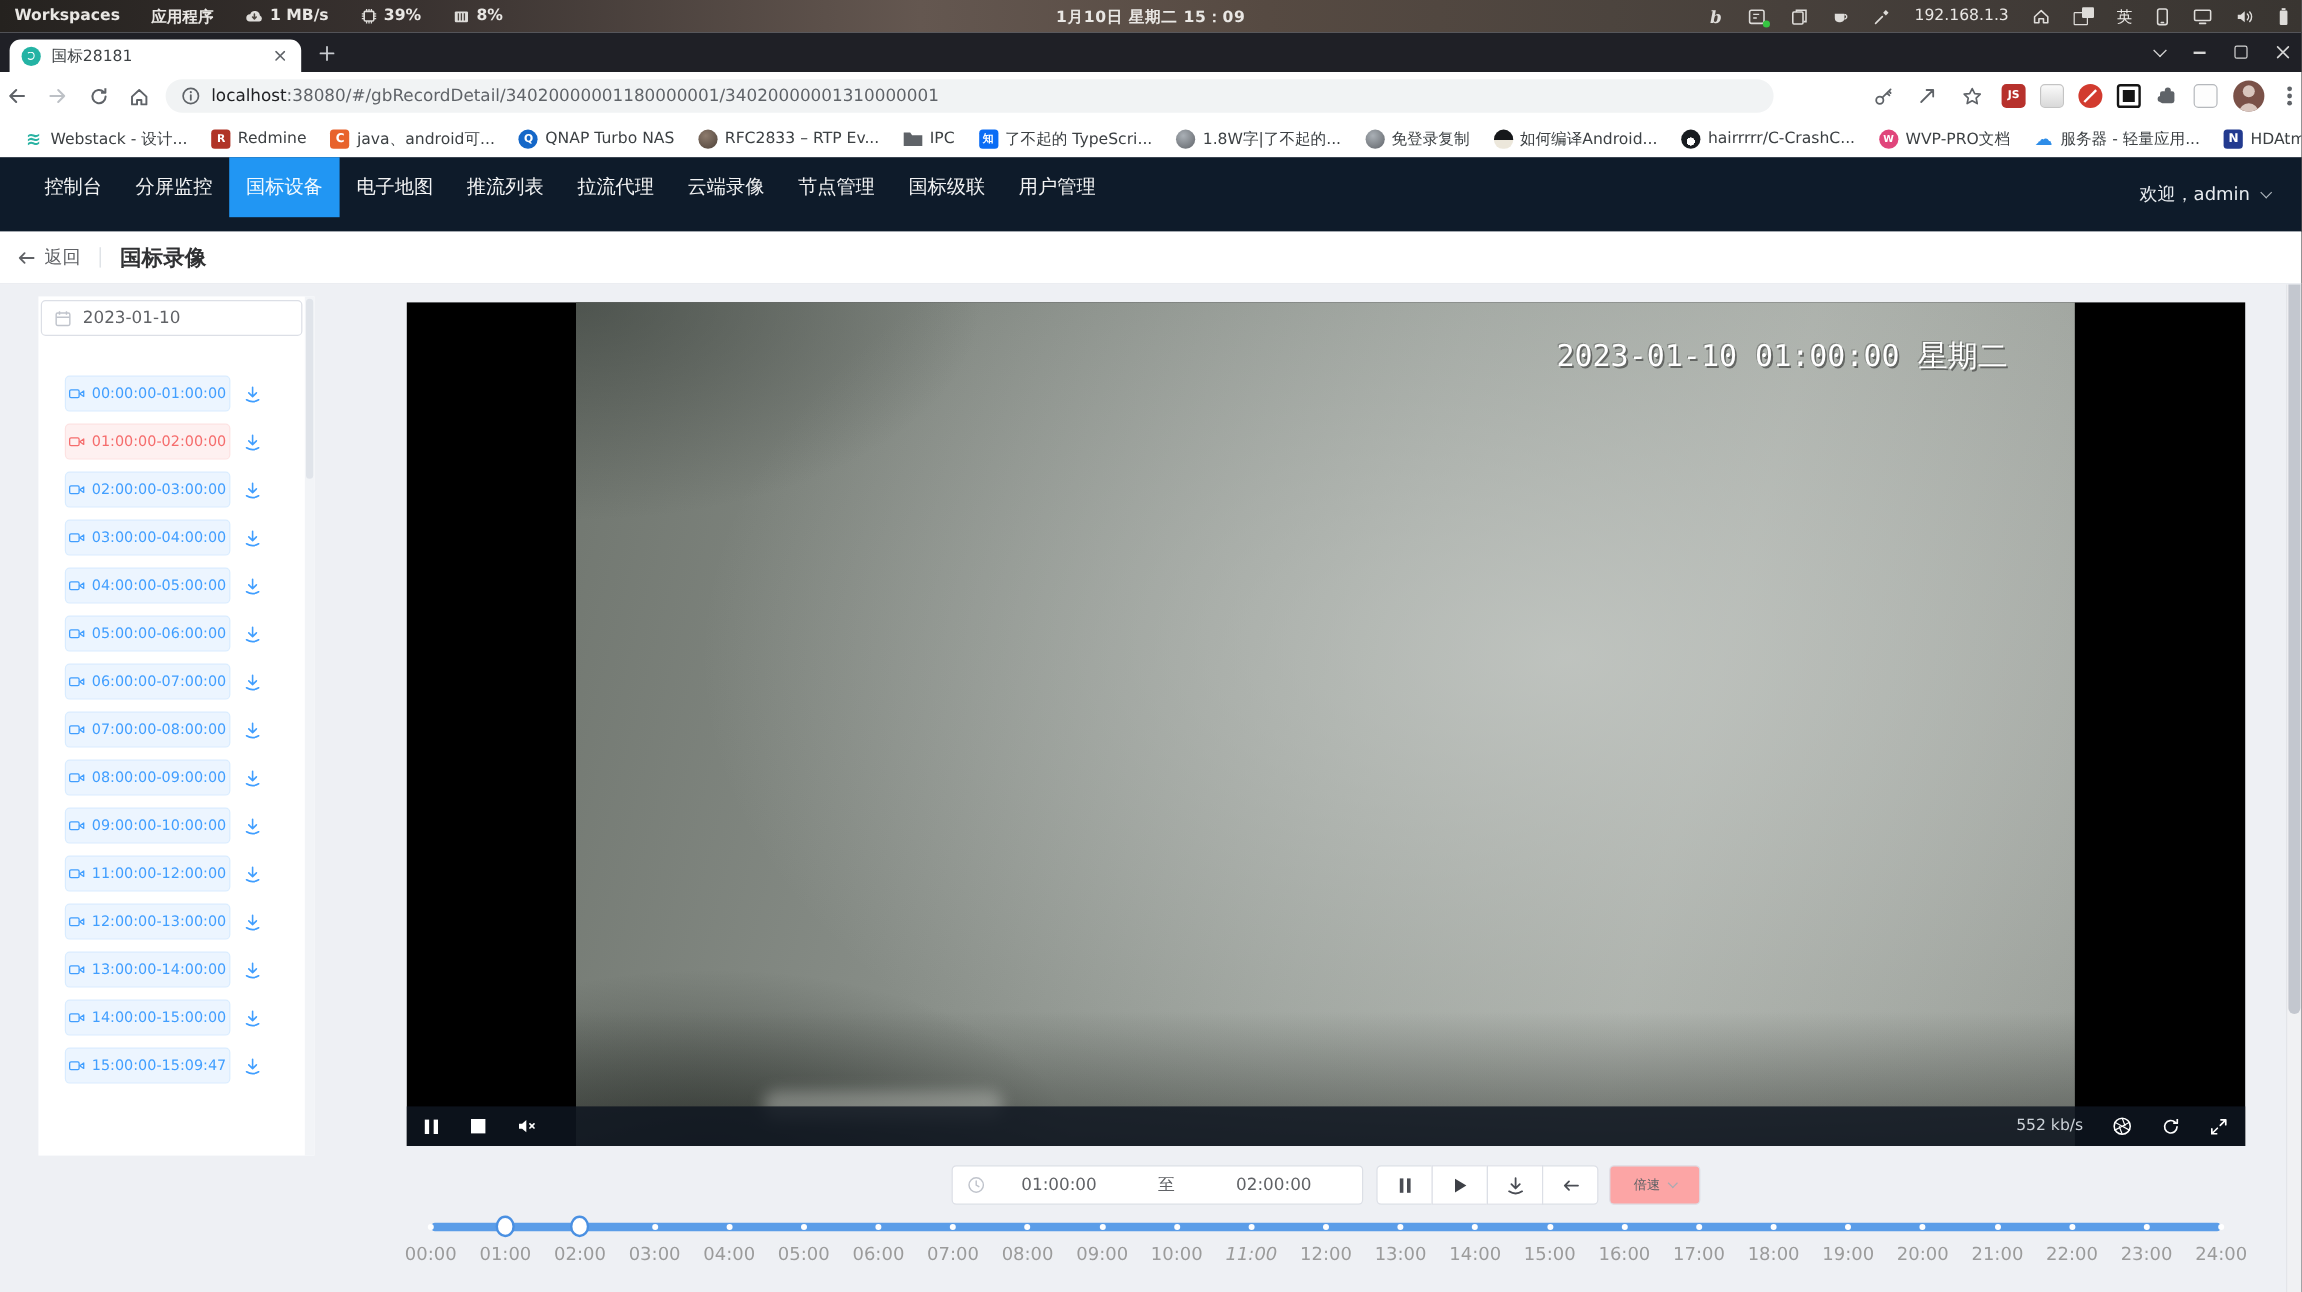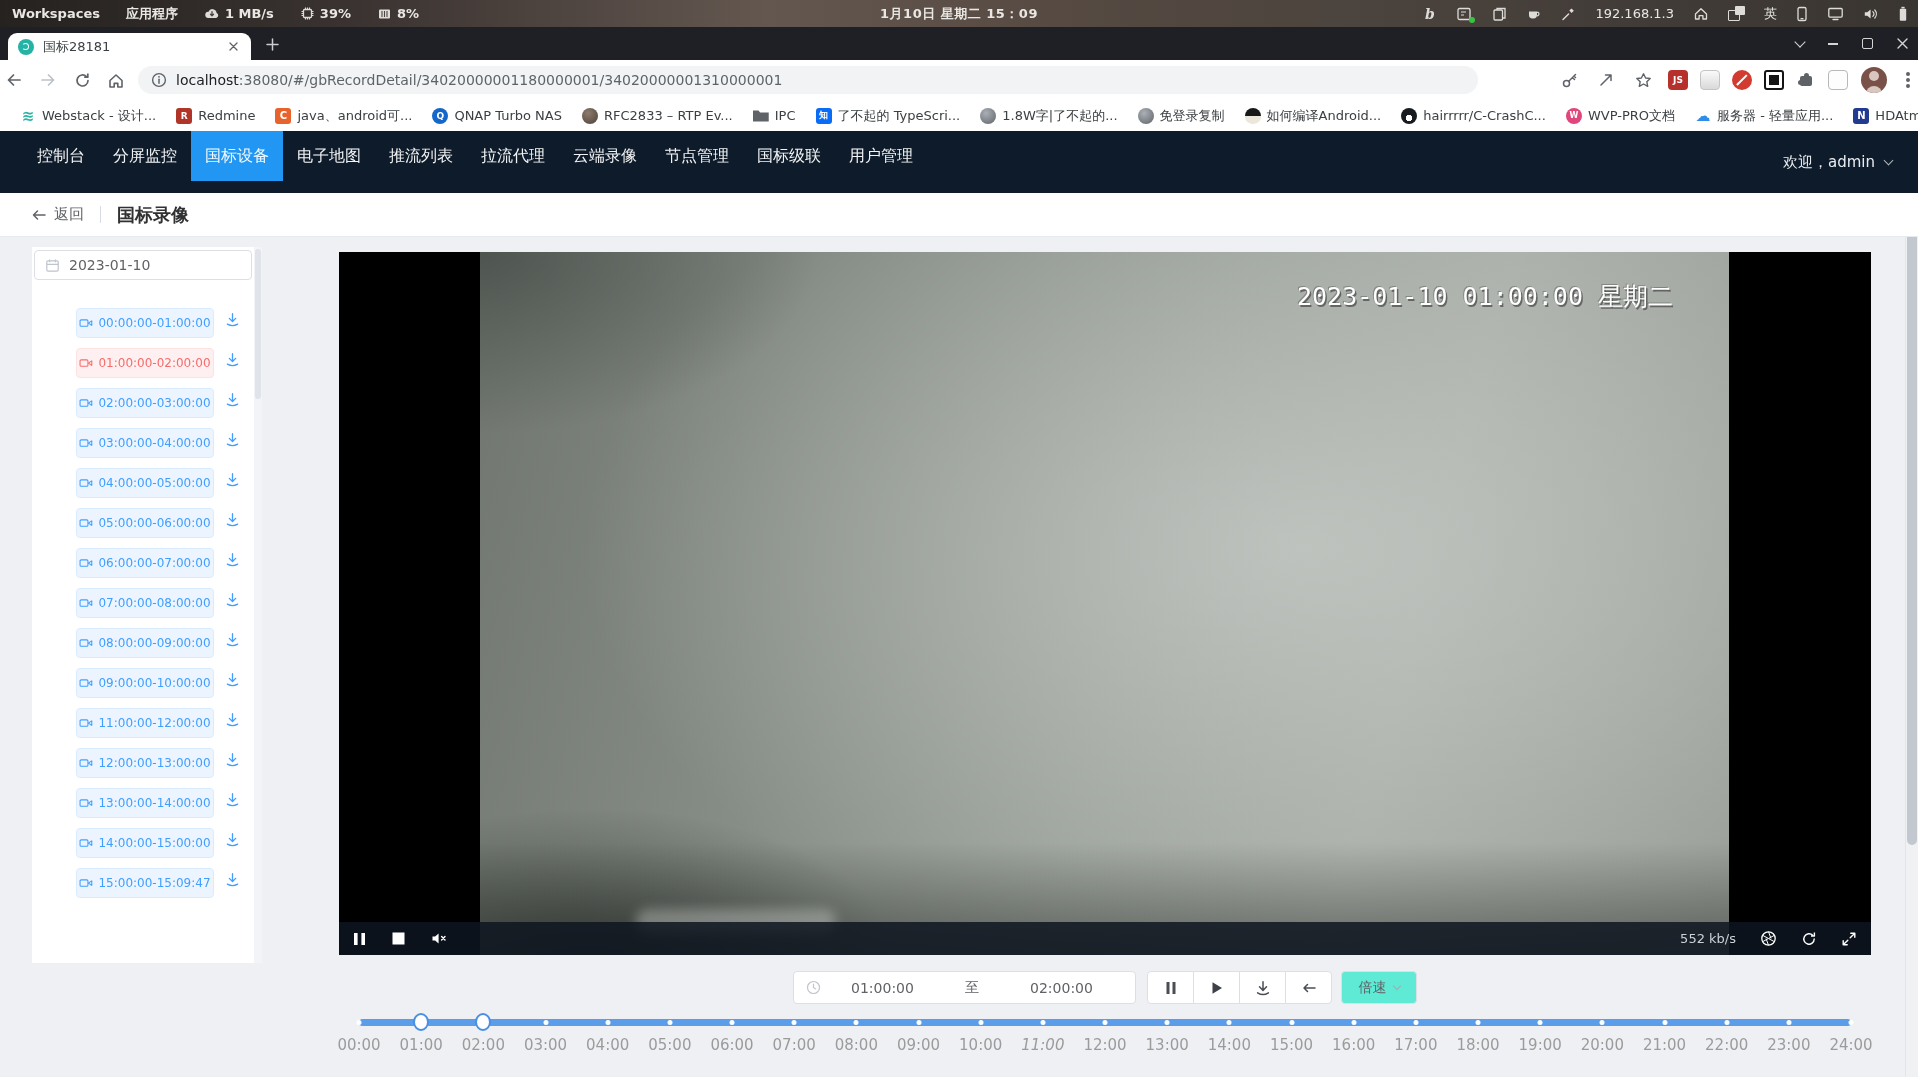--- a/index.html
+++ b/index.html
@@ -75,33 +75,33 @@
   .fav-letter-n-icon{background:#223a8f;}
 
   
   .navbar{height:62px;background:#0e1b2a;display:flex;align-items:center;color:#fff;padding-left:23px;}
   .nav-item{height:50px;display:flex;align-items:center;padding:0 14px;font-size:16px;color:rgba(255,255,255,.95);}
   .nav-item.active{background:#2196f3;}
   .nav-welcome{margin-left:auto;margin-right:26px;display:flex;align-items:center;gap:10px;font-size:15px;color:#e8ecf0;}
   .nav-welcome .chev{border-color:#aeb6bd;width:6px;height:6px;}
 
   
-  .breadcrumb{height:44px;background:#fff;display:flex;align-items:center;padding-left:31px;border-bottom:1px solid #e6e9ee;box-sizing:border-box;}
+  .breadcrumb{height:44px;background:#fff;display:flex;align-items:center;padding-left:14px;border-bottom:1px solid #e6e9ee;box-sizing:border-box;}
   .bc-back{display:flex;align-items:center;gap:7px;border:none;background:none;color:#606266;font-size:15px;padding:0;}
   .bc-div{width:1px;height:17px;background:#d8dce2;margin:0 16px;}
   .bc-title{font-size:18px;font-weight:bold;color:#303133;}
 
   
   .content{position:relative;height:840px;background:#eef0f4;overflow:hidden;}
 
   
   .sidebar{position:absolute;left:32px;top:10px;width:230px;height:716px;background:#fff;}
   .date-input{position:absolute;left:2px;top:3px;width:218px;height:30px;box-sizing:border-box;border:1px solid #dcdfe6;border-radius:4px;background:#fff;display:flex;align-items:center;gap:9px;padding:0 10px;font-size:14px;color:#606266;}
   .seg-list{position:absolute;left:0;top:61px;right:8px;bottom:0;overflow:hidden;}
-  .seg-row{height:40px;display:flex;align-items:flex-start;padding-left:44px;}
+  .seg-row{height:40px;display:flex;align-items:center;padding-left:22px;}
   .seg-pill{width:138px;height:30px;box-sizing:border-box;border:1px solid #d9ecff;background:#ecf5ff;color:#409eff;border-radius:4px;display:flex;align-items:center;justify-content:center;gap:5px;font-size:12px;padding:0;}
   .seg-pill.active{background:#fef0f0;border-color:#fde2e2;color:#f56c6c;}
   .seg-pill .cam{width:14px;height:14px;}
   .seg-dl{margin-left:7px;width:22px;height:22px;border:none;background:none;color:#409eff;padding:0;display:flex;align-items:center;justify-content:center;}
   .side-scroll{position:absolute;right:0;top:0;width:8px;height:100%;background:#f2f4f7;}
   .side-scroll .thumb{position:absolute;left:1px;top:2px;width:6px;height:150px;border-radius:3px;background:#e0e4ea;}
 
   
   .player{position:absolute;left:339px;top:15px;width:1532px;height:703px;background:#000;}
   .video-content{position:absolute;left:141px;top:0;width:1249px;height:703px;
@@ -121,21 +121,21 @@
 
   
   .controlsrow{position:absolute;left:339px;top:734px;width:1532px;height:33px;display:flex;justify-content:center;align-items:center;}
   .timebox{width:343px;height:33px;box-sizing:border-box;border:1px solid #dcdfe6;border-radius:4px;background:#fff;display:flex;align-items:center;color:#606266;font-size:14px;padding:0 12px;}
   .tb-val{flex:1;text-align:center;}
   .tb-sep{width:56px;text-align:center;color:#606266;}
   .btn-group{display:flex;margin-left:11px;}
   .pb-btn{width:47px;height:33px;box-sizing:border-box;border:1px solid #dcdfe6;background:#fff;display:flex;align-items:center;justify-content:center;margin-left:-1px;color:#484b52;padding:0;}
   .pb-btn:first-child{border-radius:4px 0 0 4px;margin-left:0;}
   .pb-btn:last-child{border-radius:0 4px 4px 0;}
-  .speed-btn{margin-left:9px;width:76px;height:33px;box-sizing:border-box;border:1px solid #dcdfe6;border-radius:4px;background:#5eead4;display:flex;align-items:center;justify-content:center;gap:7px;font-size:14px;color:#606266;}
+  .speed-btn{margin-left:9px;width:76px;height:33px;box-sizing:border-box;border:1px solid #dcdfe6;border-radius:4px;background:#fca5a5;display:flex;align-items:center;justify-content:center;gap:7px;font-size:11px;color:#606266;}
   .speed-btn .chev{width:5px;height:5px;border-color:#a8abb2;}
 
   
   .timeline{position:absolute;left:359px;top:770px;width:1492px;height:52px;}
   .tl-area{position:absolute;inset:0;}
   .tl-track{position:absolute;left:0;right:0;top:12px;height:7px;border-radius:4px;background:#5b9de8;}
   .tl-dot{position:absolute;top:13px;width:5px;height:5px;border-radius:50%;background:#fff;transform:translateX(-50%);}
   .tl-handle{position:absolute;top:6px;width:16px;height:18px;border-radius:50%;background:#fff;border:2px solid #4a90e2;box-sizing:border-box;transform:translateX(-50%);}
   .tl-label{position:absolute;top:29px;transform:translateX(-50%);font-size:15px;color:#9b9b9b;white-space:nowrap;}
 

